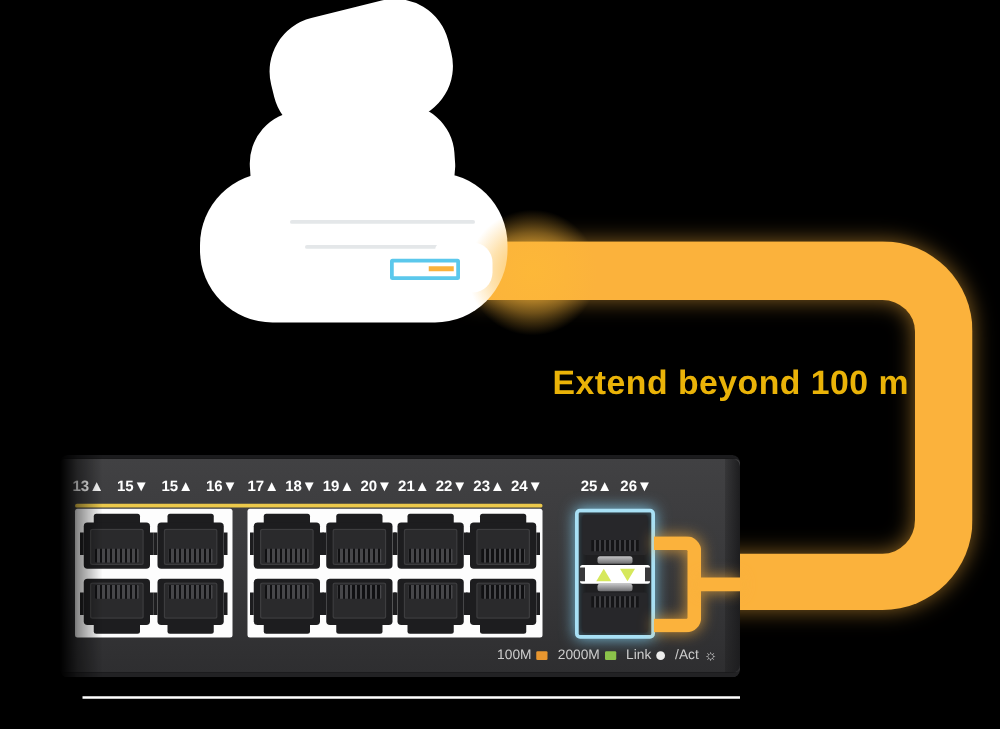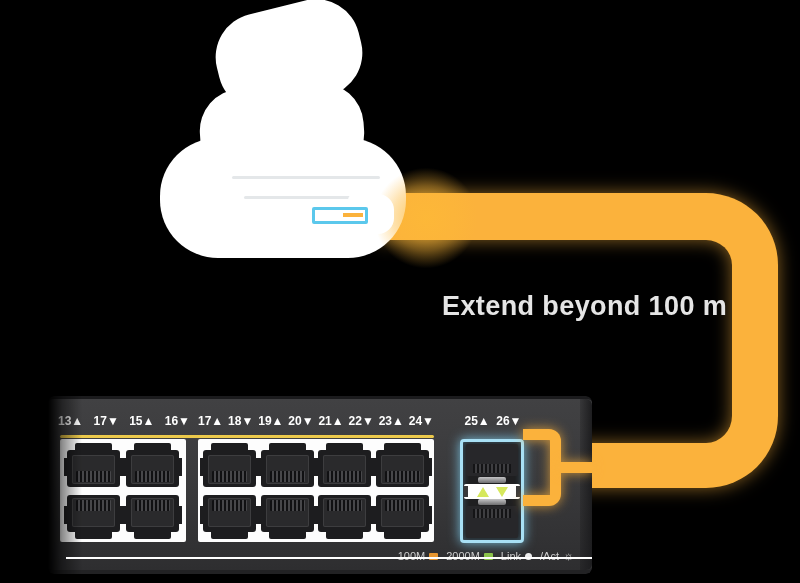--- a/index.html
+++ b/index.html
@@ -12,39 +12,39 @@
   .puff-mid{left:200px;top:86px;width:164px;height:92px;border-radius:42px;transform:rotate(-4deg);}
   .puff-base{left:160px;top:138px;width:246px;height:120px;border-radius:58px;}
   .cloud{position:absolute;inset:0;z-index:4;}
   .cloud-line{position:absolute;height:3px;background:rgba(185,192,198,.38);border-radius:2px;}
   .cl1{left:232px;top:176px;width:148px;}
   .cl2{left:244px;top:196px;width:116px;}
 
   
   .h-uplink{position:absolute;left:440px;top:96px;font-size:27px;font-weight:bold;color:#fff;
             letter-spacing:.4px;z-index:8;}
-  .h-extend{position:absolute;left:442px;top:291px;font-size:27px;font-weight:bold;color:#e5e5e5;
+  .h-extend{position:absolute;left:442px;top:291px;font-size:27px;font-weight:bold;color:#eab308;
             letter-spacing:.4px;z-index:8;}
 
   
   .cable-main{position:absolute;left:376px;top:193px;width:402px;height:295px;box-sizing:border-box;
               border:0 solid var(--cable,#FBB23C);border-width:47px 46px 45px 0;
               border-radius:0 72px 72px 0;z-index:3;
               filter:drop-shadow(0 0 9px rgba(251,178,60,.55));}
   .bloom{position:absolute;left:356px;top:150px;width:140px;height:136px;border-radius:50%;z-index:5;
          background:radial-gradient(closest-side,rgba(253,184,56,.95),rgba(253,184,56,.4) 48%,rgba(253,184,56,0) 74%);}
   .plug{position:absolute;left:348px;top:194px;width:46px;height:40px;background:#fff;
         border-radius:6px 16px 16px 6px;z-index:6;}
   .cloud-port{position:absolute;left:312px;top:207px;width:56px;height:17px;background:#fff;
               border:3px solid var(--highlight,#5BC8EC);border-radius:2px;box-sizing:border-box;z-index:7;}
   .cloud-port::after{content:'';position:absolute;right:2px;top:3px;width:20px;height:4px;
                      background:var(--cable,#FBB23C);}
 
   
-  .switch{position:absolute;left:48px;top:396px;width:544px;height:178px;z-index:10;box-sizing:border-box;
+  .switch{position:absolute;left:48px;top:364px;width:544px;height:178px;z-index:10;box-sizing:border-box;
           background:linear-gradient(180deg,#414143 0%,#3a3a3c 45%,#2e2e30 100%);
           border-top:3px solid #1b1b1d;border-bottom:4px solid #222224;border-radius:6px;
           -webkit-mask-image:linear-gradient(90deg,transparent 0,rgba(0,0,0,.55) 14px,#000 34px);
           mask-image:linear-gradient(90deg,transparent 0,rgba(0,0,0,.55) 14px,#000 34px);}
   .switch::after{content:'';position:absolute;right:0;top:0;bottom:0;width:12px;
                  background:linear-gradient(90deg,rgba(0,0,0,.15),#1d1d1f);border-radius:0 6px 6px 0;}
   .base-line{position:absolute;left:66px;top:557px;width:526px;height:2px;background:#fff;z-index:11;}
 
   .labels-row{position:absolute;display:flex;justify-content:space-between;align-items:center;
               color:#fff;font-size:12px;font-weight:bold;z-index:2;}
@@ -127,21 +127,21 @@
 
   <div class="bloom"></div>
   <div class="plug"></div>
   <div class="cloud-port"></div>
 
   <div class="h-extend">Extend beyond 100 m</div>
 
   <div class="switch">
     <div class="labels-row labels-g1">
         <span class="port-label">13▲</span>
-        <span class="port-label">17▼</span>
+        <span class="port-label">15▼</span>
         <span class="port-label">15▲</span>
         <span class="port-label">16▼</span>
       </div>
     <div class="labels-row labels-g2">
         <span class="port-label">17▲</span>
         <span class="port-label">18▼</span>
         <span class="port-label">19▲</span>
         <span class="port-label">20▼</span>
         <span class="port-label">21▲</span>
         <span class="port-label">22▼</span>

